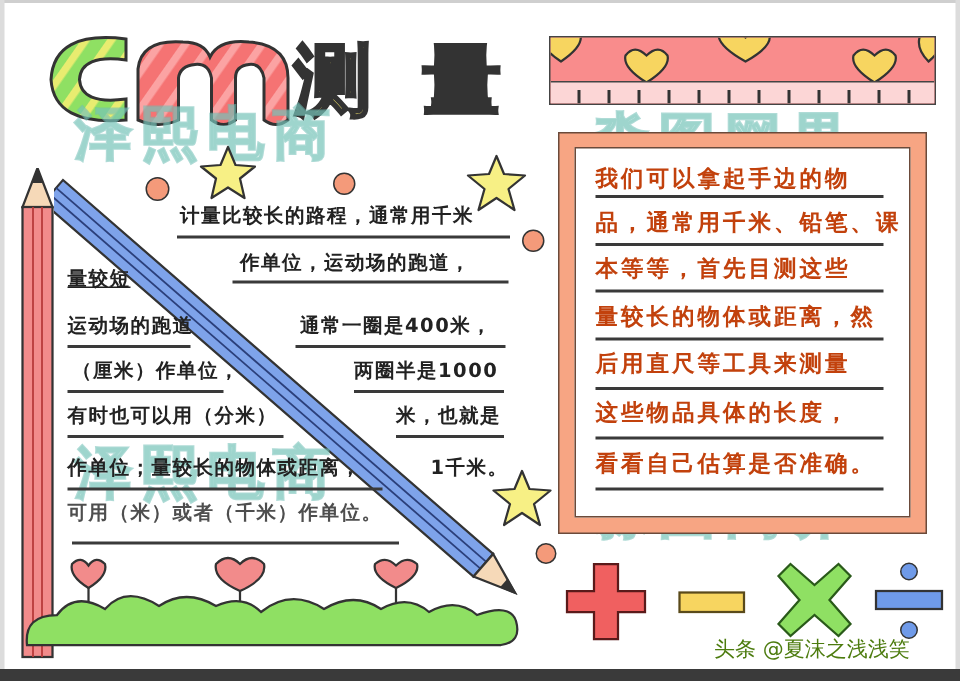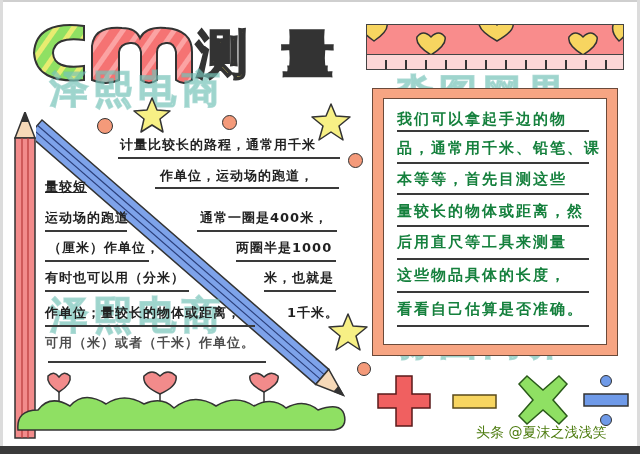--- a/index.html
+++ b/index.html
@@ -14,21 +14,21 @@
     .t2 { left: 282px; top: 24px; color: #6f9ae8; }
     .watermark { position: absolute; font-size: 38px; font-weight: bold; color: rgba(150, 215, 200, 0.35); -webkit-text-stroke: 1.5px rgba(110,190,180,0.55); letter-spacing: 6px; white-space: nowrap; }
     .wm1 { left: 50px; top: 64px; }
     .wm2 { left: 395px; top: 68px; }
     .wm3 { left: 50px; top: 290px; }
     .wm4 { left: 395px; top: 316px; }
     .line-text { position: absolute; font-size: 13px; line-height: 16px; white-space: nowrap; font-weight: bold; color: #222; letter-spacing: 1px; }
     .underline { position: absolute; height: 2px; background: #3a3a3a; }
     .box-outer { position: absolute; left: 372px; top: 88px; width: 244px; height: 266px; background: #f7a583; border: 1.5px solid #6b4a3a; }
     .box-inner { position: absolute; left: 383px; top: 98px; width: 222px; height: 245px; background: #ffffff; border: 1.5px solid #6b4a3a; }
-    .box-text { position: absolute; font-size: 15px; line-height: 18px; left: 397px; white-space: nowrap; font-weight: bold; color: #15803d; letter-spacing: 2px; }
+    .box-text { position: absolute; font-size: 15px; line-height: 18px; left: 397px; white-space: nowrap; font-weight: bold; color: #c2410c; letter-spacing: 2px; }
     .box-line { position: absolute; left: 397px; width: 192px; height: 2px; background: #3a3a3a; }
     .ruler { position: absolute; left: 366px; top: 24px; width: 256px; height: 44px; border: 1.5px solid #444; background: #f98c8c; overflow: hidden; }
     .ruler-scale { position: absolute; left: 0; bottom: 0; width: 100%; height: 14px; background: #fcd6d6; border-top: 1.5px solid #444; }
     .tick { position: absolute; bottom: 0; width: 1.5px; height: 9px; background: #333; }
     .credit { position: absolute; left: 476px; top: 424px; font-size: 14px; color: #4d7c0f; font-family: "DejaVu Sans", sans-serif; }
   </style>
 </head>
 <body>
 
 <div class="frame-top"></div>

